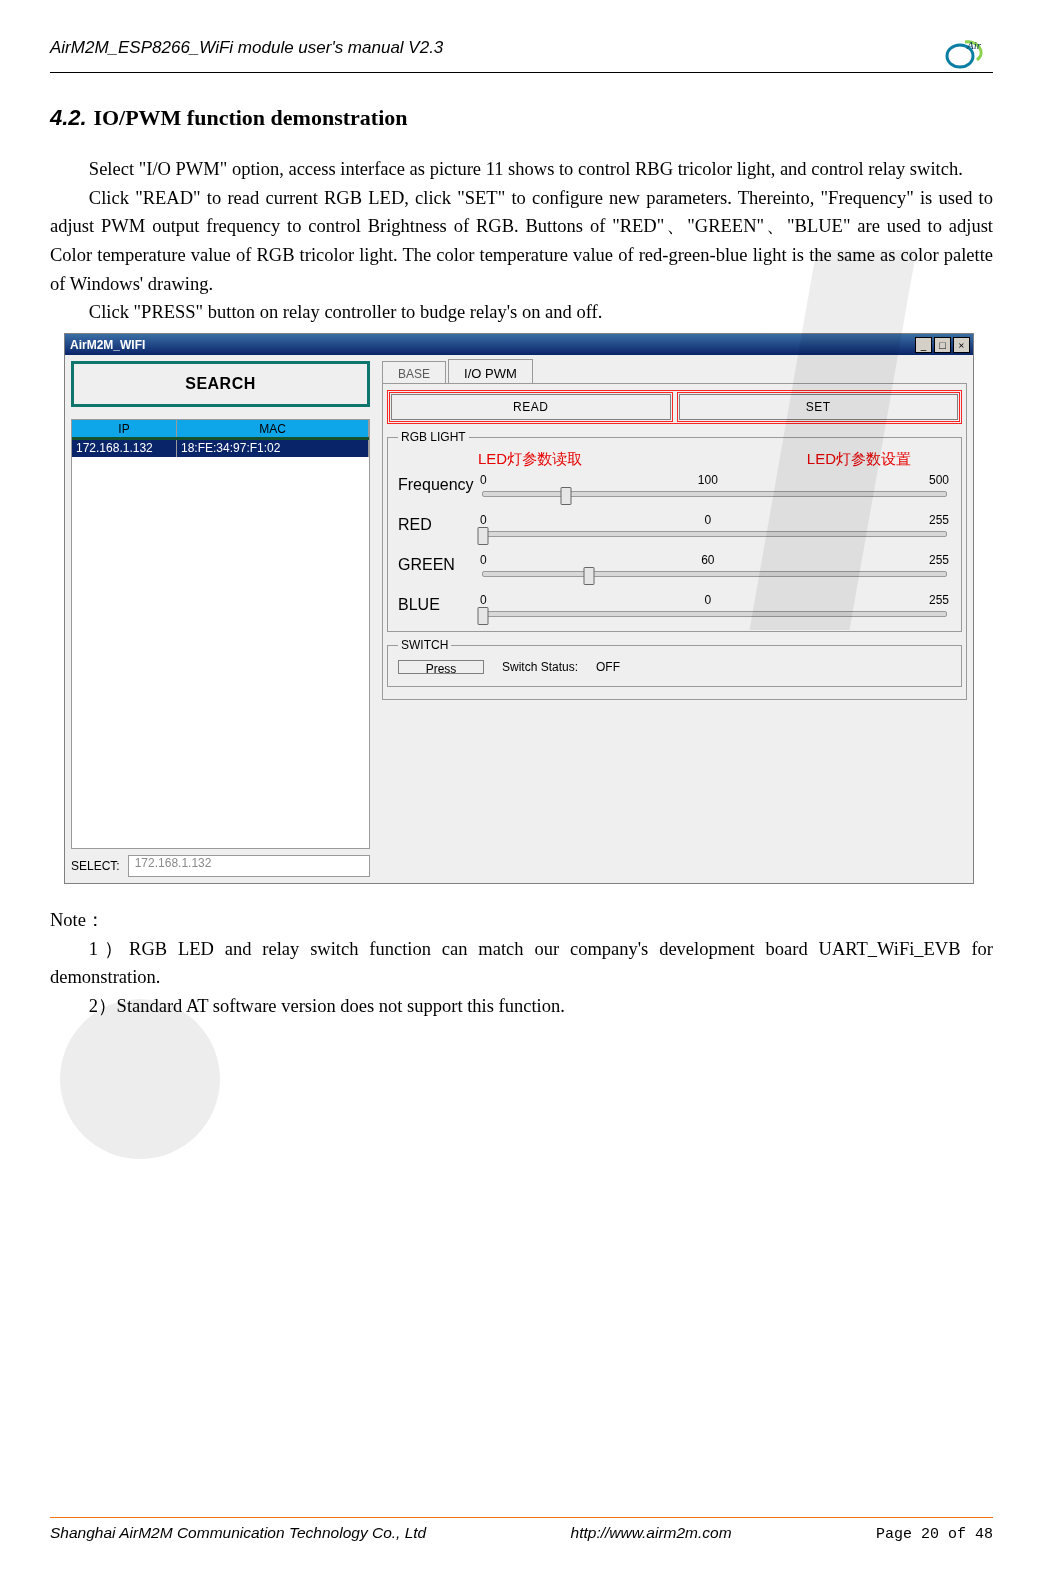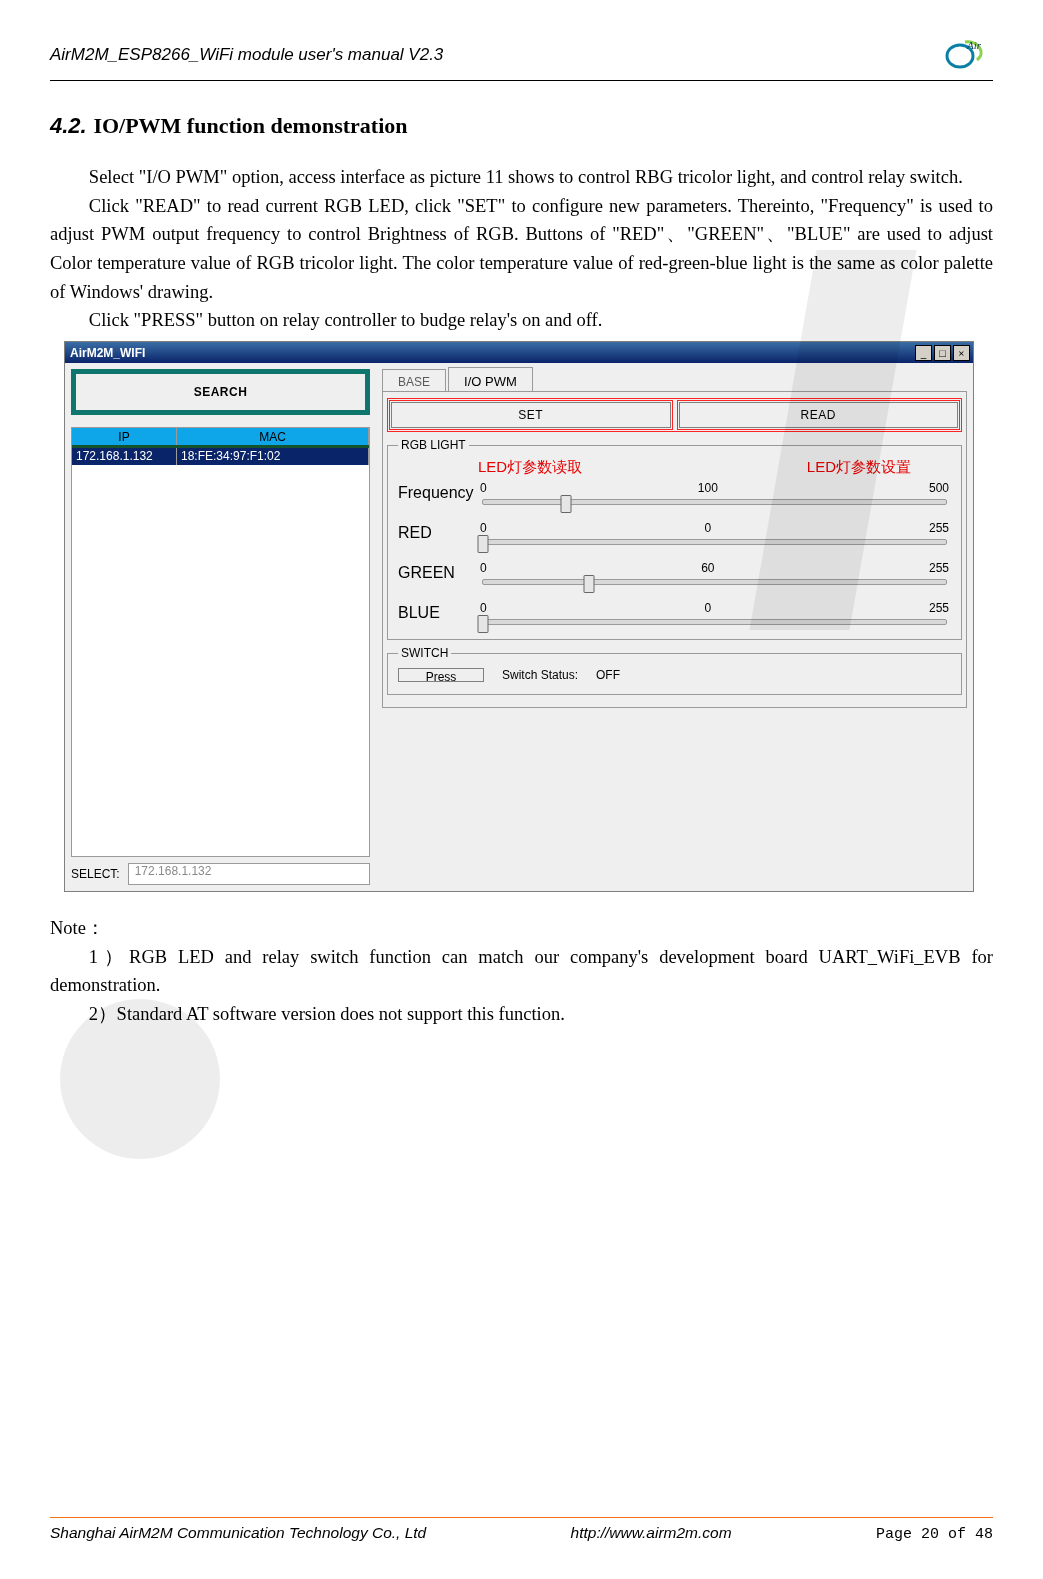--- a/index.html
+++ b/index.html
@@ -6,21 +6,21 @@
   body {
     margin: 0;
     font-family: Verdana, Arial, sans-serif;
     background: #fff;
     width: 1043px;
     height: 1579px;
     position: relative;
     color: #000;
   }
   .page { padding: 38px 50px 0 50px; }
-  .hdr-row { display: flex; justify-content: space-between; align-items: center; font-style: italic; font-family: Verdana, sans-serif; font-size: 17px; margin-bottom: 8px; }
+  .hdr-row { display: flex; justify-content: space-between; align-items: flex-start; font-style: italic; font-family: Verdana, sans-serif; font-size: 17px; margin-bottom: 0; }
   .hdr-rule { border: none; border-top: 1px solid #000; margin: 0 0 30px 0; }
   .logo { width: 56px; height: 34px; display: flex; align-items: center; justify-content: center; }
 
   .sec-no { font-family: Verdana, sans-serif; font-weight: bold; font-size: 22px; font-style: italic; }
   .sec-title { font-family: "Times New Roman", serif; font-weight: bold; font-size: 22px; }
   h2 { margin: 0 0 24px 0; }
 
   .para { font-family: "Times New Roman", serif; font-size: 18.5px; line-height: 1.55; margin: 0; text-align: justify; }
   .para.ind { text-indent: 2.1em; }
 
@@ -34,21 +34,21 @@
     display: flex; align-items: center;
     background: linear-gradient(#3a6ea5,#0a246a);
     color: #fff; font-family: Tahoma, sans-serif; font-size: 12px; font-weight: bold;
     padding: 0 3px 0 5px;
   }
   .titlebar-spacer { flex: 1; }
   .winbtn { width: 17px; height: 16px; margin-left: 2px; background: #d4d0c8; border: 1px solid #000; display: flex; align-items: center; justify-content: center; font-size: 11px; font-family: Tahoma; color: #000; }
 
   .appbody { background: #efefef; display: flex; font-family: Tahoma, Arial, sans-serif; font-size: 12px; }
   .leftpane { width: 311px; padding: 6px; display: flex; flex-direction: column; }
-  .searchbtn { height: 46px; border: 5px solid #0f766e; background: #efefef; display: flex; align-items: center; justify-content: center; font-weight: bold; font-size: 12px; letter-spacing: 0.5px; }
+  .searchbtn { height: 46px; border: 3px solid #0f766e; background: #efefef; display: flex; align-items: center; justify-content: center; font-weight: bold; font-size: 16px; letter-spacing: 0.5px; }
   .grid { margin-top: 12px; border: 1px solid #9a9a9a; background: #fff; flex: 1; min-height: 430px; }
   .grid-head { display: flex; background: #0ea5e9; height: 20px; border-bottom: 3px solid #14532d; }
   .grid-head div { border-right: 1px solid #9a9a9a; display: flex; align-items: center; justify-content: center; font-size: 12px; }
   .gh-ip { width: 105px; } .gh-mac { flex: 1; }
   .grid-row { display: flex; }
   .cell { background: #0a246a; color: #fff; padding: 0 4px; height: 17px; line-height: 17px; font-size: 12px; border-right: 1px solid #9a9a9a; }
   .cell-ip { width: 105px; } .cell-mac { flex: 1; }
   .selectrow { margin-top: 6px; display: flex; align-items: center; gap: 8px; }
   .selectrow label { font-size: 12px; }
   .select-in { flex: 1; height: 22px; border: 1px solid #9a9a9a; background: #fff; color: #8a8a8a; padding: 0 6px; font-size: 12px; }
@@ -143,22 +143,22 @@
         </div>
       </div>
 
       <div class="rightpane">
         <div class="tabs">
           <div class="tab inactive">BASE</div>
           <div class="tab active">I/O PWM</div>
         </div>
         <div class="tabcontentwrap">
           <div class="btnrow">
+            <div class="btnrowcell"><button class="bigbtn">READ</button></div>
             <div class="btnrowcell"><button class="bigbtn">SET</button></div>
-            <div class="btnrowcell"><button class="bigbtn">READ</button></div>
           </div>
 
           <fieldset>
             <legend>RGB LIGHT</legend>
             <div class="redlabelrow">
               <span class="redlabel">LED灯参数读取</span>
               <span class="redlabel">LED灯参数设置</span>
             </div>
 
             <div class="sliderrow">

